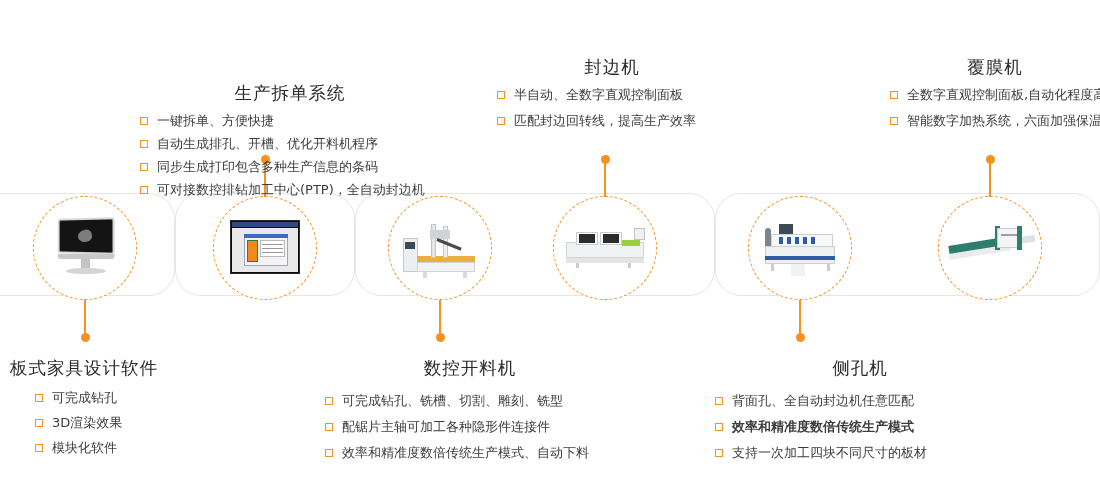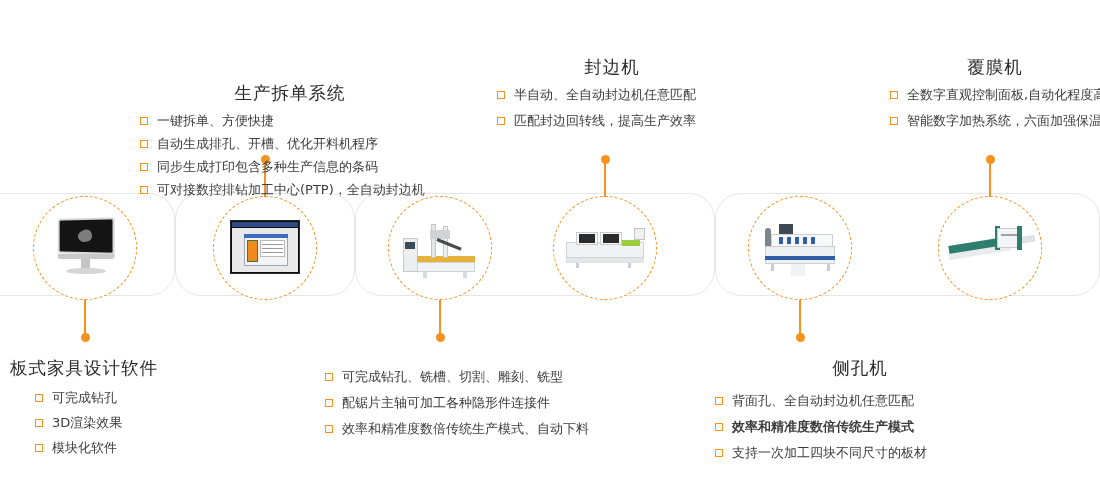--- a/index.html
+++ b/index.html
@@ -261,21 +261,21 @@
       <li><span class="sq"></span><span>一键拆单、方便快捷</span></li>
       <li><span class="sq"></span><span>自动生成排孔、开槽、优化开料机程序</span></li>
       <li><span class="sq"></span><span>同步生成打印包含多种生产信息的条码</span></li>
       <li><span class="sq"></span><span>可对接数控排钻加工中心(PTP)，全自动封边机</span></li>
     </ul>
   </div>
 
   <div class="block" style="left:497px; top:55px; width:230px;">
     <h3>封边机</h3>
     <ul>
-      <li style="margin-bottom:13px;"><span class="sq"></span><span>半自动、全自动封边机任意匹配</span></li>
+      <li style="margin-bottom:13px;"><span class="sq"></span><span>半自动、全数字直观控制面板</span></li>
       <li><span class="sq"></span><span>匹配封边回转线，提高生产效率</span></li>
     </ul>
   </div>
 
   <div class="block" style="left:890px; top:55px; width:215px;">
     <h3 style="margin-left:-5px;">覆膜机</h3>
     <ul>
       <li style="margin-bottom:13px;"><span class="sq"></span><span>全数字直观控制面板,自动化程度高</span></li>
       <li><span class="sq"></span><span>智能数字加热系统，六面加强保温</span></li>
     </ul>
@@ -284,20 +284,21 @@
   <div class="block tight" style="left:10px; top:356px; width:180px;">
     <h3 class="ttl-left">板式家具设计软件</h3>
     <ul style="margin-left:25px; margin-top:11px;">
       <li style="margin-bottom:12px;"><span class="sq"></span><span>可完成钻孔</span></li>
       <li style="margin-bottom:12px;"><span class="sq"></span><span>3D渲染效果</span></li>
       <li><span class="sq"></span><span>模块化软件</span></li>
     </ul>
   </div>
 
   <div class="block" style="left:325px; top:356px; width:290px;">
+    <h3>数控开料机</h3>
     <ul style="margin-top:14px;">
       <li style="margin-bottom:13px;"><span class="sq"></span><span>可完成钻孔、铣槽、切割、雕刻、铣型</span></li>
       <li style="margin-bottom:13px;"><span class="sq"></span><span>配锯片主轴可加工各种隐形件连接件</span></li>
       <li><span class="sq"></span><span>效率和精准度数倍传统生产模式、自动下料</span></li>
     </ul>
   </div>
 
   <div class="block" style="left:715px; top:356px; width:290px;">
     <h3>侧孔机</h3>
     <ul style="margin-top:14px;">

